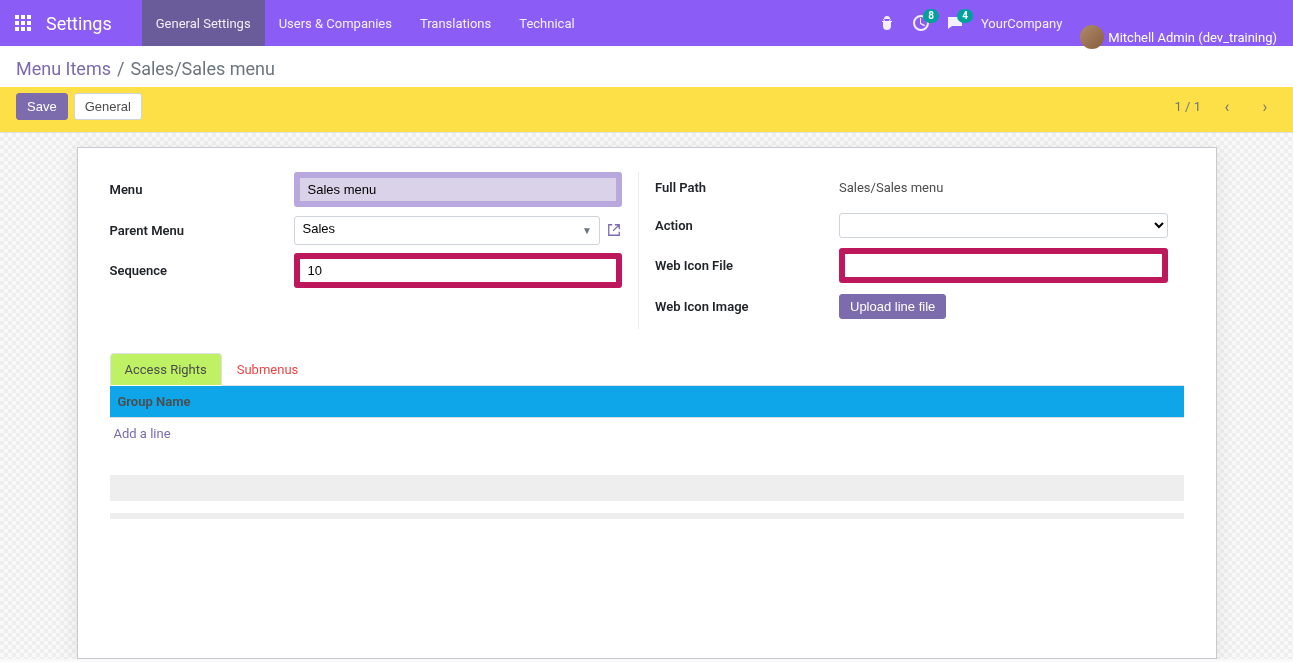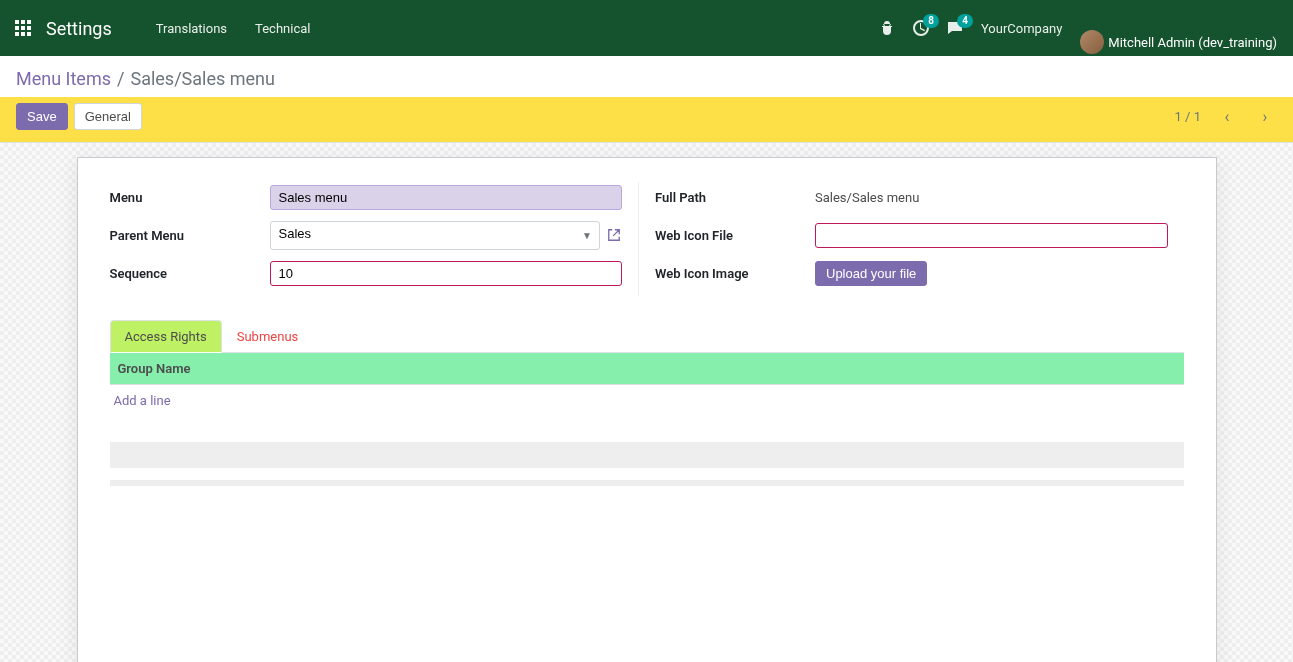--- a/index.html
+++ b/index.html
@@ -3,22 +3,22 @@
 <meta charset="utf-8">
 <style>
   * { margin: 0; padding: 0; box-sizing: border-box; }
   body {
     font-family: -apple-system, BlinkMacSystemFont, "Segoe UI", Roboto, "Helvetica Neue", Arial, sans-serif;
     font-size: 13px;
     color: #4c4c4c;
     background: #f9f9f9;
   }
   .navbar {
-    background: #14532d;
-    height: 56px;
+    background: #8b5cf6;
+    height: 46px;
     display: flex;
     align-items: center;
     color: #fff;
     text-align: center;
   }
   .apps-icon {
     width: 46px;
     height: 46px;
     display: flex;
     align-items: center;
@@ -168,29 +168,29 @@
     padding: 0 16px;
   }
   .form-col:first-child { border-right: 1px solid #eee; padding-left: 0; }
   .form-row {
     display: flex;
     align-items: center;
     margin-bottom: 8px;
     min-height: 30px;
   }
   .form-label {
-    width: 160px;
+    width: 184px;
     font-weight: 600;
     color: #212529;
     font-size: 13px;
   }
   .form-field { flex: 1; position: relative; }
   .inp {
     width: 100%;
-    border: 1px solid #be185d;
+    border: 6px solid #be185d;
     padding: 4px 8px;
     font-size: 13px;
     border-radius: 3px;
     background: #fff;
   }
   .inp.required {
     background: #d9d2e9;
     border-color: #b9a8dd;
   }
   .select-wrap {
@@ -266,21 +266,21 @@
     background: #bef264;
     margin-bottom: -1px;
     border-bottom: 1px solid #fff;
   }
   .table {
     width: 100%;
     border-collapse: collapse;
     margin-top: 0;
   }
   .table th {
-    background: #86efac;
+    background: #0ea5e9;
     text-align: left;
     padding: 8px 8px;
     font-weight: 600;
     border-bottom: 1px solid #ddd;
     font-size: 13px;
   }
   .table th.last { width: 32px; }
   .add-line {
     color: #7c6bad;
     padding: 8px 4px;
@@ -310,20 +310,22 @@
         <rect x="0" y="6" width="4" height="4"></rect>
         <rect x="6" y="6" width="4" height="4"></rect>
         <rect x="12" y="6" width="4" height="4"></rect>
         <rect x="0" y="12" width="4" height="4"></rect>
         <rect x="6" y="12" width="4" height="4"></rect>
         <rect x="12" y="12" width="4" height="4"></rect>
       </svg>
   </div>
   <div class="app-title">Settings</div>
   <div class="nav-tabs">
+    <div class="nav-tab active">General Settings</div>
+    <div class="nav-tab">Users &amp; Companies</div>
     <div class="nav-tab">Translations</div>
     <div class="nav-tab">Technical</div>
   </div>
   <div class="nav-spacer"></div>
   <div class="nav-right">
     <div class="nav-icon">
       <svg viewBox="0 0 16 16">
           <path d="M8 1a3 3 0 0 1 3 3H5a3 3 0 0 1 3-3zm5 5v1h-1v4a4 4 0 0 1-8 0V7H3V6h2l-1-2h1l1 2h4l1-2h1l-1 2h2z"></path>
         </svg>
     </div>
@@ -399,29 +401,37 @@
           </div>
         </div>
       </div>
 
       <div class="form-col">
         <div class="form-row">
           <div class="form-label">Full Path</div>
           <div class="form-field static-text">Sales/Sales menu</div>
         </div>
         <div class="form-row">
+          <div class="form-label">Action</div>
+          <div class="form-field">
+            <select class="select-el">
+              <option></option>
+            </select>
+          </div>
+        </div>
+        <div class="form-row">
           <div class="form-label">Web Icon File</div>
           <div class="form-field">
             <input type="text" class="inp" value="" style="">
           </div>
         </div>
         <div class="form-row">
           <div class="form-label">Web Icon Image</div>
           <div class="form-field">
-            <button class="btn-upload">Upload your file</button>
+            <button class="btn-upload">Upload line file</button>
           </div>
         </div>
       </div>
     </div>
 
     <div class="tabs">
       <div class="tab active">Access Rights</div>
       <div class="tab">Submenus</div>
     </div>
 

